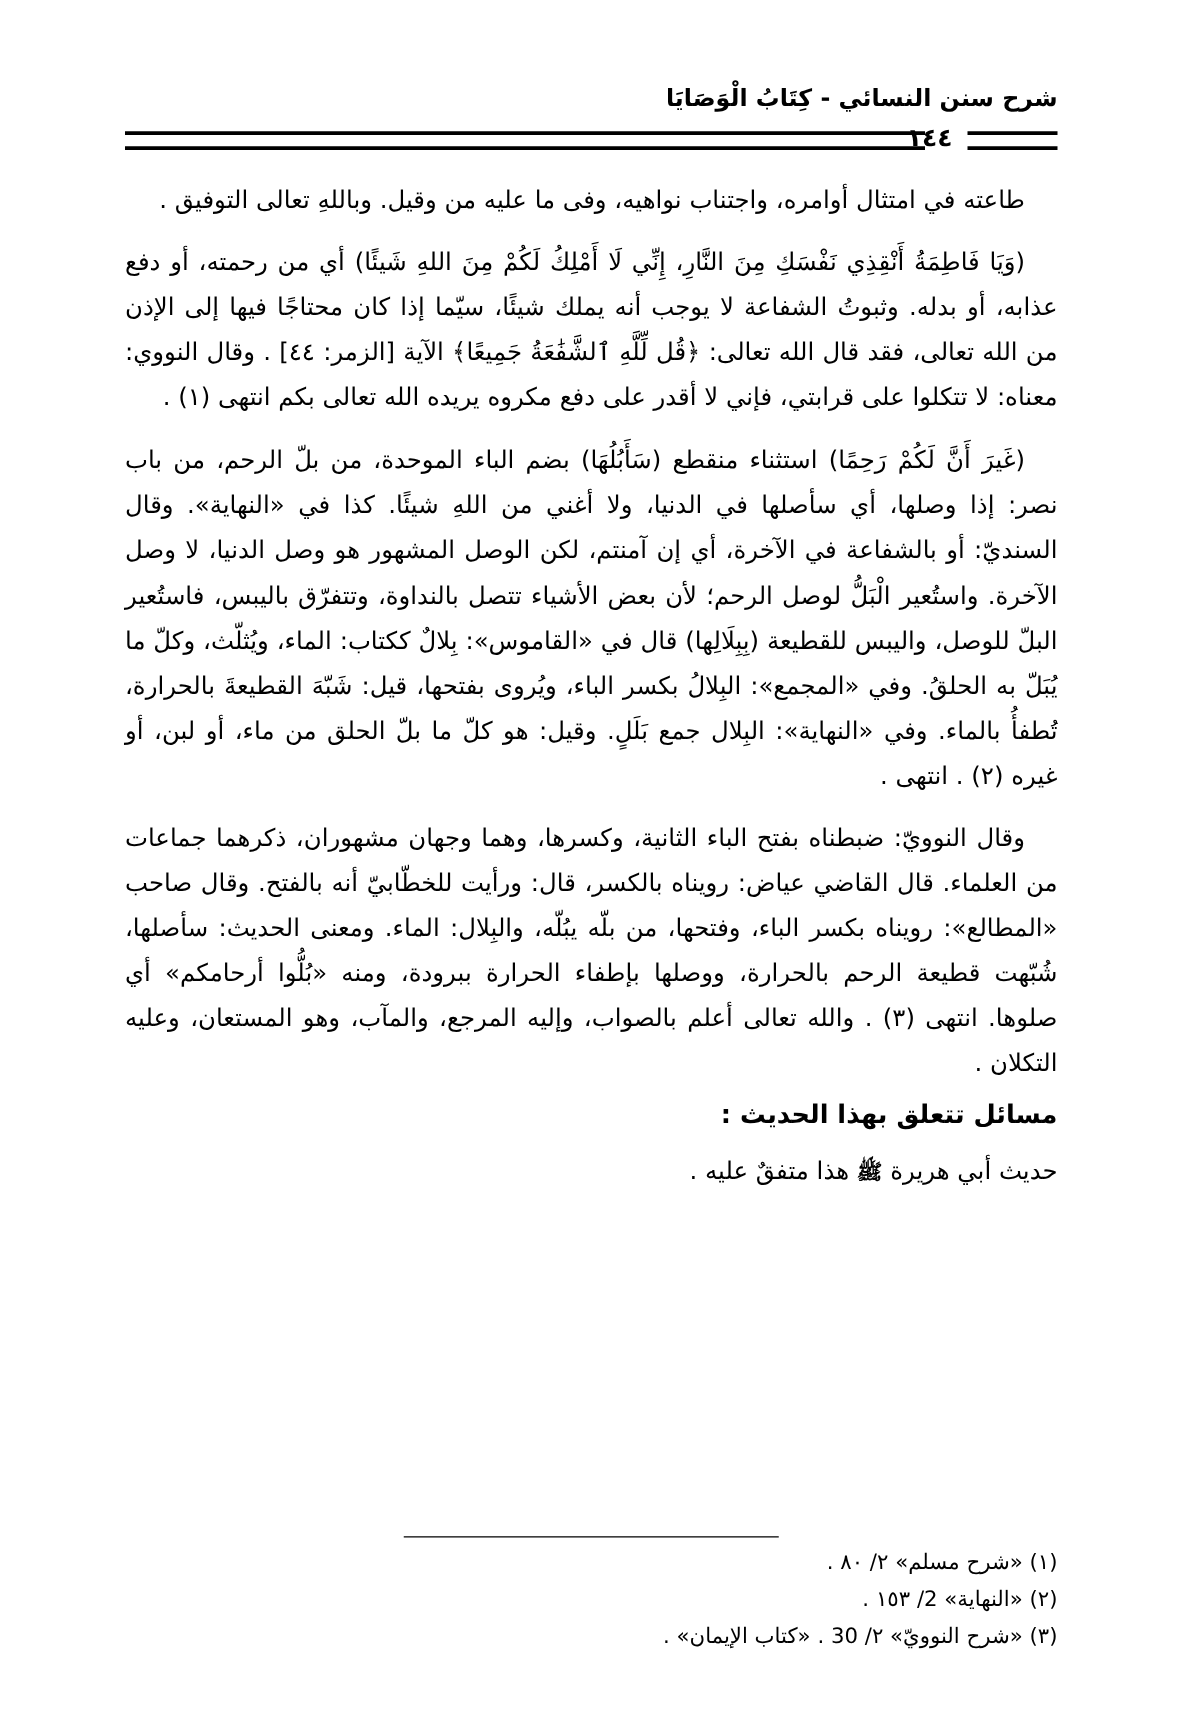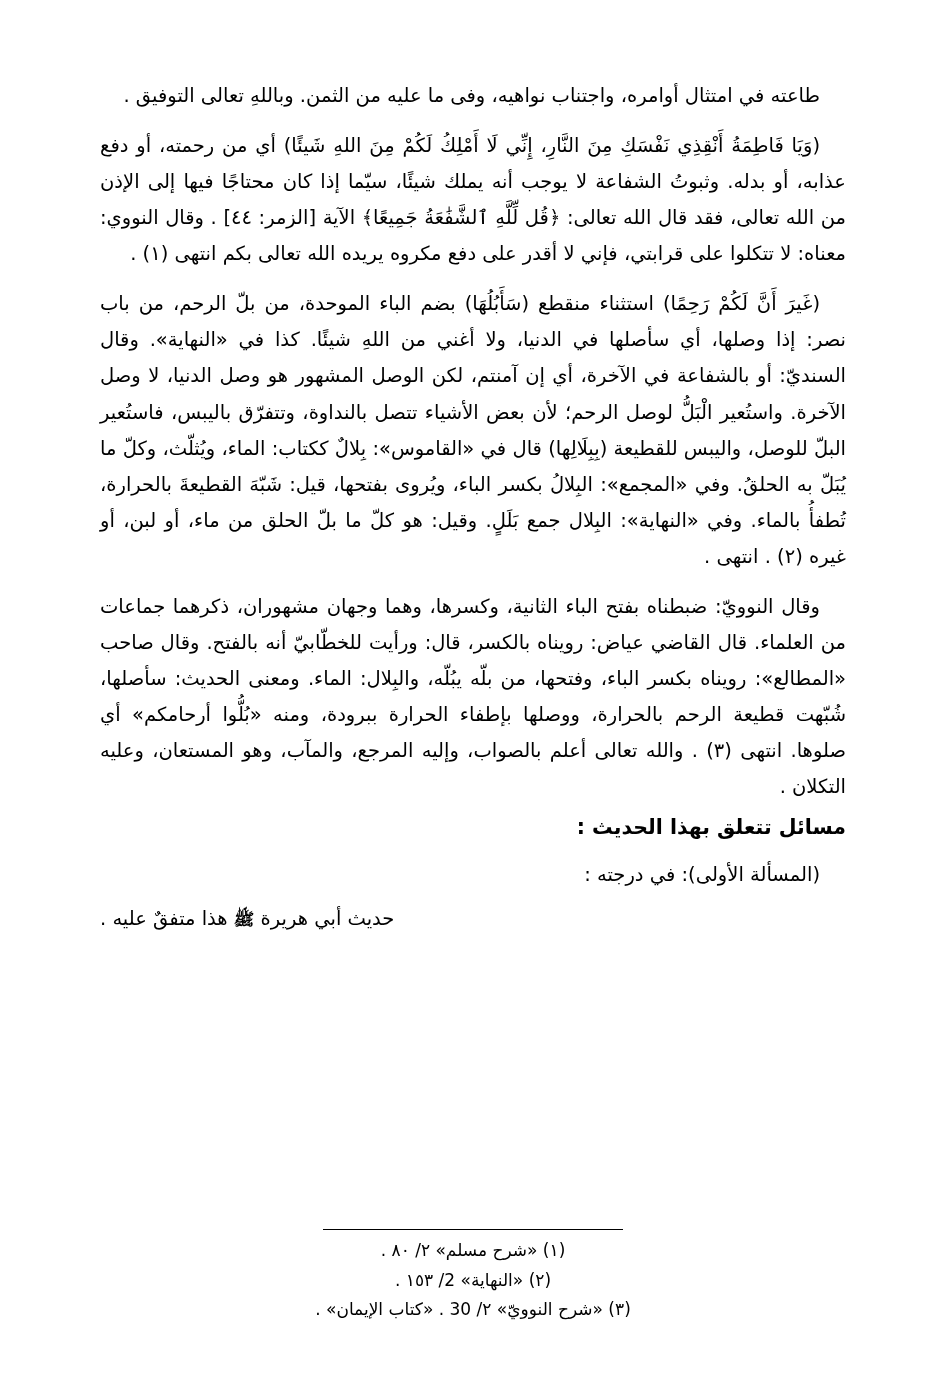--- a/index.html
+++ b/index.html
@@ -100,21 +100,21 @@
   }
   .subline {
     margin-top: 10px;
   }
   .subline::before {
     content: "";
     display: inline-block;
     width: 26px;
   }
   .centered-line {
-    text-align: left;
+    text-align: right;
     margin-top: 8px;
   }
   .sallam {
     font-size: 17px;
     font-weight: bold;
   }
 
   
   .footnotes {
     position: absolute;
@@ -126,41 +126,48 @@
   }
   .fn-rule {
     width: 300px;
     margin: 0 auto 6px auto;
     border-top: 1.5px solid #000;
   }
   .fn-list {
     list-style: none;
     margin: 0;
     padding: 0;
-    text-align: center;
+    text-align: right;
   }
   .fn-item {
     white-space: nowrap;
   }
 </style>
 </head>
 <body>
 
 <div class="page">
 
+  <div class="header">
+    <div class="header-title">شرح سنن النسائي - كِتَابُ الْوَصَايَا</div>
+    <div class="rule-wrap">
+      <div class="rule-left"></div>
+      <div class="rule-right"></div>
+      <div class="page-number">١٤٤</div>
+    </div>
+  </div>
 
   <div class="content">
-    <p class="para indent">طاعته في امتثال أوامره، واجتناب نواهيه، وفى ما عليه من الثمن. وباللهِ تعالى التوفيق .</p>
+    <p class="para indent">طاعته في امتثال أوامره، واجتناب نواهيه، وفى ما عليه من وقيل. وباللهِ تعالى التوفيق .</p>
     <p class="para indent">(وَيَا فَاطِمَةُ أَنْقِذِي نَفْسَكِ مِنَ النَّارِ، إِنِّي لَا أَمْلِكُ لَكُمْ مِنَ اللهِ شَيئًا) أي من رحمته، أو دفع عذابه، أو بدله. وثبوتُ الشفاعة لا يوجب أنه يملك شيئًا، سيّما إذا كان محتاجًا فيها إلى الإذن من الله تعالى، فقد قال الله تعالى: ﴿قُل لِّلَّهِ ٱلشَّفَٰعَةُ جَمِيعًا﴾ الآية [الزمر: ٤٤] . وقال النووي: معناه: لا تتكلوا على قرابتي، فإني لا أقدر على دفع مكروه يريده الله تعالى بكم انتهى (١) .</p>
     <p class="para indent">(غَيرَ أَنَّ لَكُمْ رَحِمًا) استثناء منقطع (سَأَبُلُهَا) بضم الباء الموحدة، من بلّ الرحم، من باب نصر: إذا وصلها، أي سأصلها في الدنيا، ولا أغني من اللهِ شيئًا. كذا في «النهاية». وقال السنديّ: أو بالشفاعة في الآخرة، أي إن آمنتم، لكن الوصل المشهور هو وصل الدنيا، لا وصل الآخرة. واستُعير الْبَلُّ لوصل الرحم؛ لأن بعض الأشياء تتصل بالنداوة، وتتفرّق باليبس، فاستُعير البلّ للوصل، واليبس للقطيعة (بِبِلَالِها) قال في «القاموس»: بِلالٌ ككتاب: الماء، ويُثلّث، وكلّ ما يُبَلّ به الحلقُ. وفي «المجمع»: البِلالُ بكسر الباء، ويُروى بفتحها، قيل: شَبّهَ القطيعةَ بالحرارة، تُطفأُ بالماء. وفي «النهاية»: البِلال جمع بَلَلٍ. وقيل: هو كلّ ما بلّ الحلق من ماء، أو لبن، أو غيره (٢) . انتهى .</p>
     <p class="para indent">وقال النوويّ: ضبطناه بفتح الباء الثانية، وكسرها، وهما وجهان مشهوران، ذكرهما جماعات من العلماء. قال القاضي عياض: رويناه بالكسر، قال: ورأيت للخطّابيّ أنه بالفتح. وقال صاحب «المطالع»: رويناه بكسر الباء، وفتحها، من بلّه يبُلّه، والبِلال: الماء. ومعنى الحديث: سأصلها، شُبّهت قطيعة الرحم بالحرارة، ووصلها بإطفاء الحرارة ببرودة، ومنه «بُلُّوا أرحامكم» أي صلوها. انتهى (٣) . والله تعالى أعلم بالصواب، وإليه المرجع، والمآب، وهو المستعان، وعليه التكلان .</p>
 
     <div class="heading">مسائل تتعلق بهذا الحديث :</div>
 
-    <div class="subline">(المسألة الأولى): في درجته :</div>
 
     <div class="centered-line">
       <span>حديث أبي هريرة</span>
       <span class="sallam">ﷺ</span>
       <span>هذا متفقٌ عليه .</span>
     </div>
   </div>
 
   <div class="footnotes">
     <div class="fn-rule"></div>

